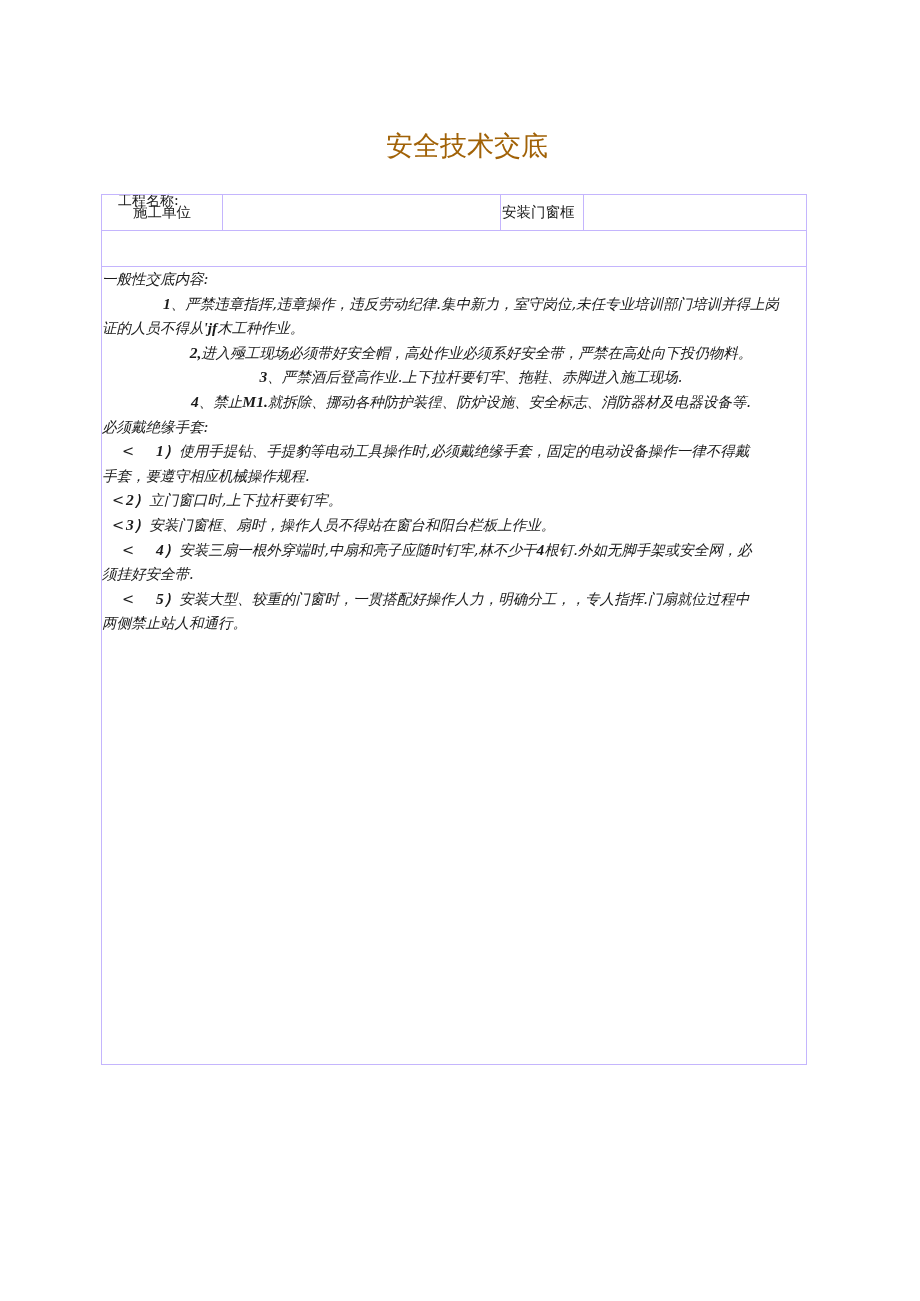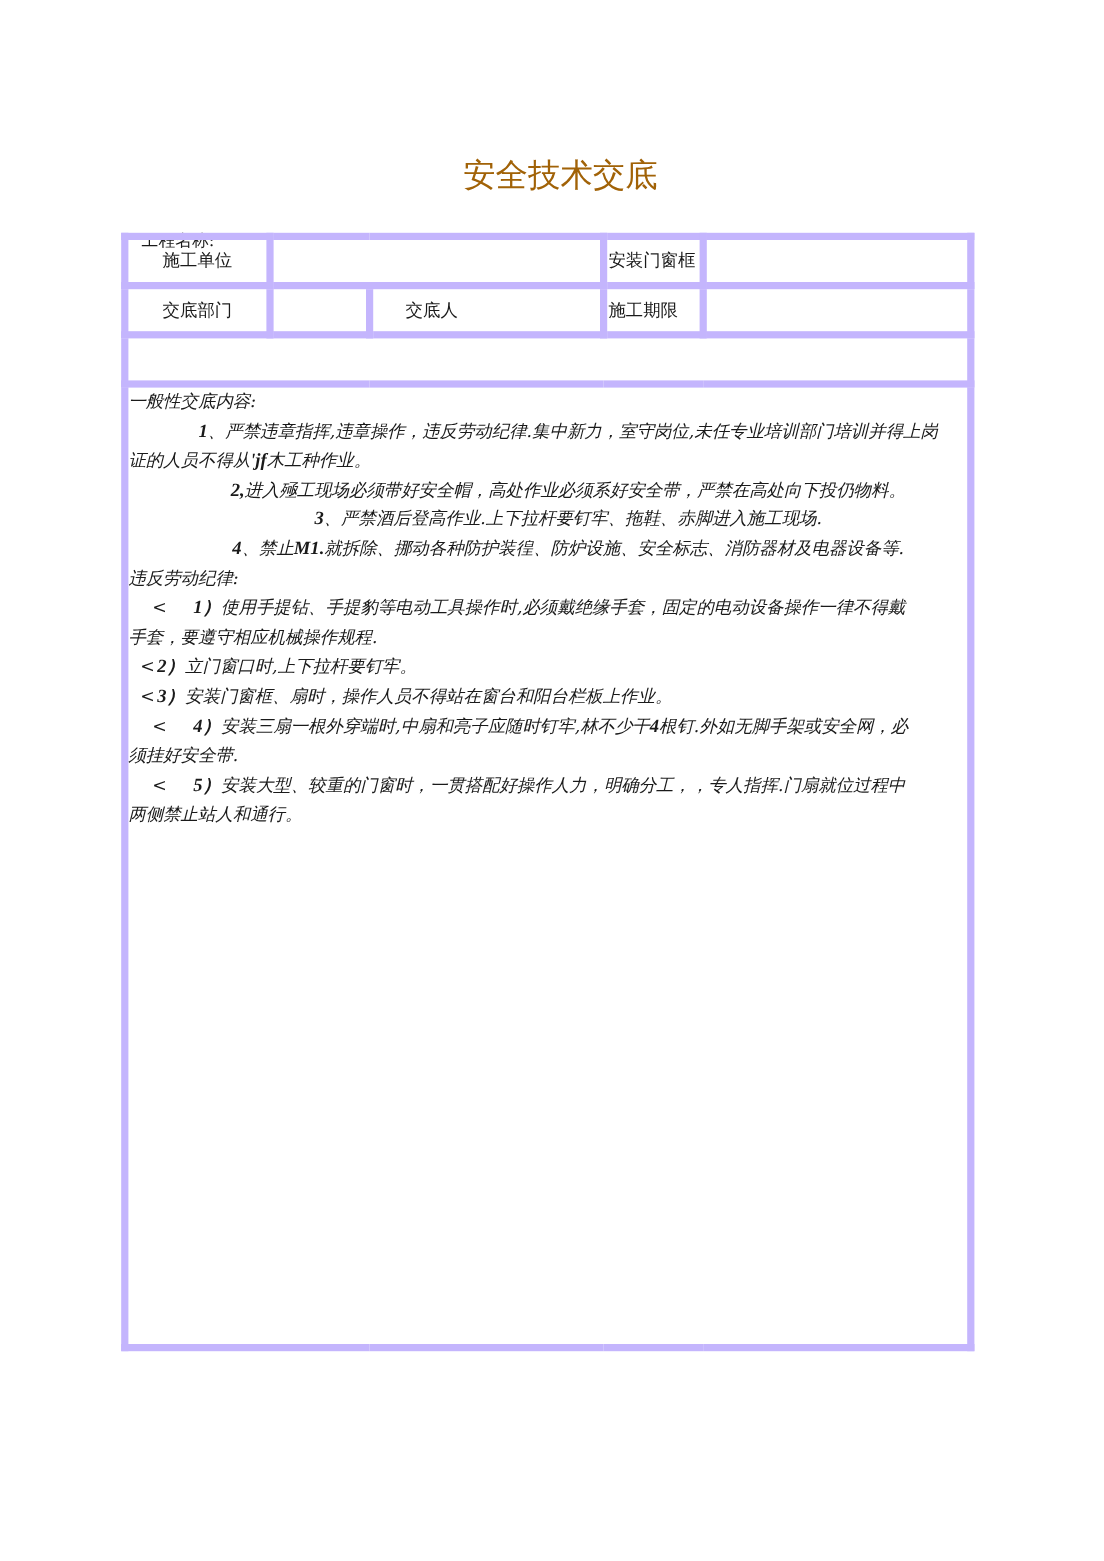--- a/index.html
+++ b/index.html
@@ -2,21 +2,21 @@
 <html><head>
 <meta charset="utf-8">
 <style>
   html, body { margin: 0; padding: 0; background: #ffffff; }
   body { width: 920px; height: 1301px; position: relative; overflow: hidden;
          font-family: "DejaVu Serif", "Liberation Serif", serif; color: #1a1a1a; }
   .title { position: absolute; left: 12px; width: 910px; top: 128px; text-align: center;
            font-family: "DejaVu Sans", "Liberation Sans", sans-serif; font-size: 27px; letter-spacing: 0px; color: #a16207; }
   .project-label { position: absolute; left: 118px; top: 192px; font-size: 14px; }
   .tbl { position: absolute; left: 101px; top: 194px; width: 705px; border-collapse: collapse; table-layout: fixed; }
-  .tbl td { border: 6px solid #c4b5fd; height: 35px; padding: 0; font-size: 14.5px; vertical-align: middle; }
+  .tbl td { border: 1px solid #c4b5fd; height: 35px; padding: 0; font-size: 14.5px; vertical-align: middle; }
   .c { text-align: center; }
   .l { text-align: left; padding-left: 1px !important; }
   .content-cell { height: 797px !important; vertical-align: top !important; position: relative; font-style: italic; }
   .content { position: absolute; left: 0; top: 0; right: 0; font-size: 14.5px; line-height: 24.6px; }
   .line { white-space: nowrap; height: 24.6px; }
   .ind { padding-left: 34px; text-align: center; }
   .b { font-weight: bold; font-family: "Liberation Serif", serif; font-size: 15.5px; }
   .lt { display: inline-block; width: 36px; text-align: center; padding-left: 8px; }
 </style>
 </head>
@@ -34,44 +34,37 @@
       <col style="width:223px">
   </colgroup>
   <tbody>
       <tr>
     <td class="c">施工单位</td>
     <td colspan="2"></td>
     <td class="l">安装门窗框</td>
     <td></td>
   </tr>
   <tr>
-    <td class="c">交底部门</td>
-    <td></td>
-    <td style="padding-left:27px">交底人</td>
-    <td class="l">施工期限</td>
-    <td></td>
-  </tr>
-  <tr>
     <td colspan="5"></td>
   </tr>
   <tr>
     <td colspan="5" class="content-cell">
       <div class="content">
         <div class="line">一般性交底内容:</div>
 
         <div class="line ind"><span class="b">1</span><span>、严禁违章指挥,违章操作，违反劳动纪律.集中新力，室守岗位,未任专业培训部门培训并得上岗</span></div>
         <div class="line"><span>证的人员不得从</span><span class="b">'jf</span><span>木工种作业。</span></div>
 
         <div class="line ind"><span class="b">2,</span><span>进入殛工现场必须带好安全帽，高处作业必须系好安全带，严禁在高处向下投仍物料。</span></div>
 
         <div class="line ind"><span class="b">3</span><span>、严禁酒后登高作业.上下拉杆要钉牢、拖鞋、赤脚进入施工现场.</span></div>
 
         <div class="line ind"><span class="b">4</span><span>、禁止</span><span class="b">M1.</span><span>就拆除、挪动各种防护装徨、防炉设施、安全标志、消防器材及电器设备等.</span></div>
 
-        <div class="line">违反劳动纪律:</div>
+        <div class="line">必须戴绝缘手套:</div>
 
         <div class="line"><span class="lt">&lt;</span><span style="display:inline-block;width:10px"></span><span class="b">1）</span><span>使用手提钻、手提豹等电动工具操作时,必须戴绝缘手套，固定的电动设备操作一律不得戴</span></div>
         <div class="line">手套，要遵守相应机械操作规程.</div>
 
         <div class="line"><span class="lt" style="width:16px">&lt;</span><span class="b">2）</span><span>立门窗口时,上下拉杆要钉牢。</span></div>
 
         <div class="line"><span class="lt" style="width:16px">&lt;</span><span class="b">3）</span><span>安装门窗框、扇时，操作人员不得站在窗台和阳台栏板上作业。</span></div>
 
         <div class="line"><span class="lt">&lt;</span><span style="display:inline-block;width:10px"></span><span class="b">4）</span><span>安装三扇一根外穿端时,中扇和亮子应随时钉牢,林不少干</span><span class="b">4</span><span>根钉.外如无脚手架或安全网，必</span></div>
         <div class="line">须挂好安全带.</div>

